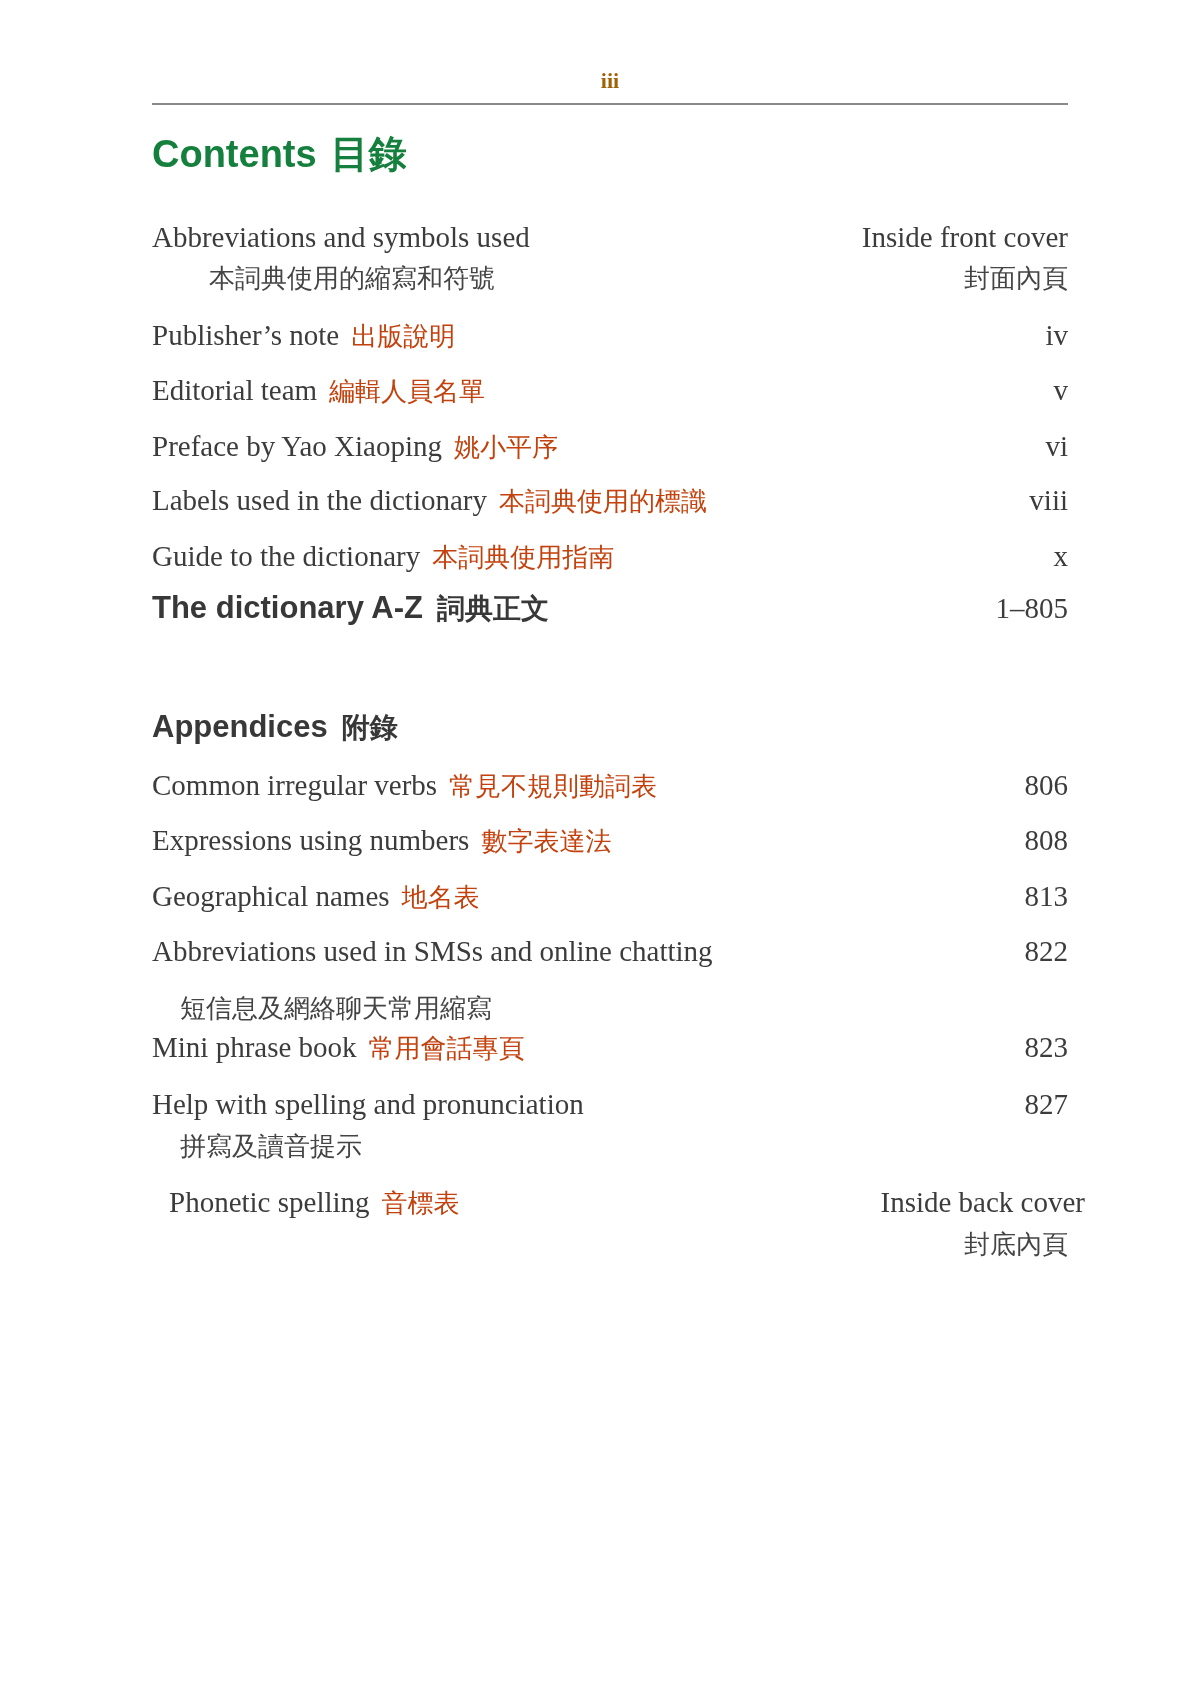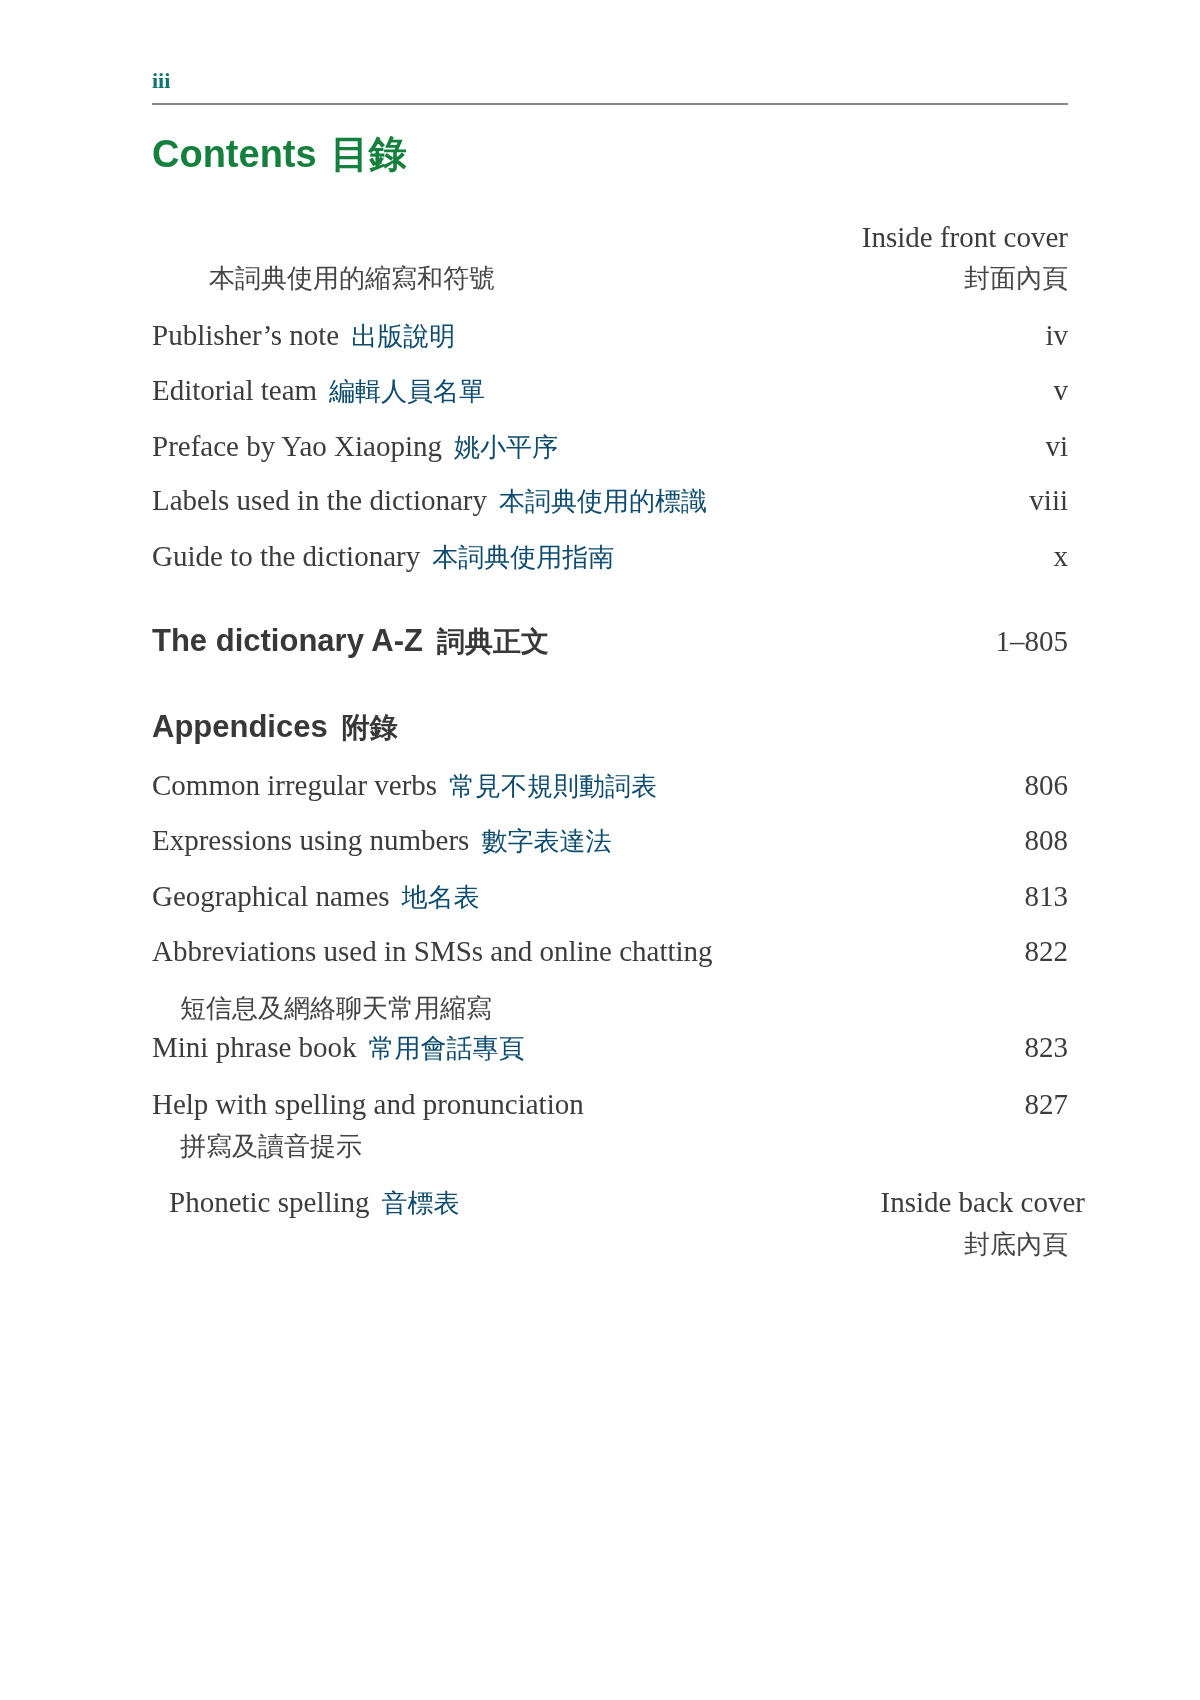--- a/index.html
+++ b/index.html
@@ -12,25 +12,26 @@
       height: 1700px;
       position: relative;
       overflow: hidden;
       color: #3a3a3a;
     }
     .page-number {
       position: absolute;
       left: 152px;
       width: 916px;
       top: 67px;
+      text-align: center;
       font-family: "Liberation Serif", "DejaVu Serif", serif;
       font-weight: bold;
       font-size: 22px;
       line-height: 28px;
-      color: #0f766e;
+      color: #a16207;
     }
     .header-rule {
       position: absolute;
       left: 152px;
       width: 916px;
       top: 103px;
       height: 2px;
       background: #8a8a8a;
     }
     .page-title {
@@ -57,21 +58,21 @@
       font-family: "Liberation Serif", "DejaVu Serif", serif;
       font-size: 29px;
       line-height: 34px;
       color: #3c3c3c;
     }
     .entry .en { }
     .entry .zh {
       font-family: "DejaVu Sans", "Liberation Sans", sans-serif;
       font-size: 26px;
       margin-left: 12px;
-      color: #0c4a6e;
+      color: #c2410c;
     }
     .entry .page {
       position: absolute;
       right: 0;
       top: 0;
       text-align: right;
     }
     .subline {
       position: absolute;
       font-family: "DejaVu Sans", "Liberation Sans", sans-serif;
@@ -109,20 +110,21 @@
 <body>
 
 <div class="page-number">iii</div>
 <div class="header-rule"></div>
 
 <div class="page-title">
   <span>Contents</span><span class="zh">目錄</span>
 </div>
 
 <div class="row entry" style="top:220px;">
+  <span class="en">Abbreviations and symbols used</span>
   <span class="page">Inside front cover</span>
 </div>
 <div class="subline left" style="top:261px;margin-left:29px;">本詞典使用的縮寫和符號</div>
 <div class="subline right" style="top:261px;">封面內頁</div>
 
 <div class="row entry" style="top:318px;">
   <span class="en">Publisher’s note</span><span class="zh">出版說明</span>
   <span class="page">iv</span>
 </div>
 
@@ -139,21 +141,21 @@
 <div class="row entry" style="top:483px;">
   <span class="en">Labels used in the dictionary</span><span class="zh">本詞典使用的標識</span>
   <span class="page">viii</span>
 </div>
 
 <div class="row entry" style="top:539px;">
   <span class="en">Guide to the dictionary</span><span class="zh">本詞典使用指南</span>
   <span class="page">x</span>
 </div>
 
-<div class="row section-heading" style="top:622px;">
+<div class="row section-heading" style="top:589px;">
   <span>The dictionary A-Z</span><span class="zh">詞典正文</span>
   <span class="page">1–805</span>
 </div>
 
 <div class="row section-heading" style="top:708px;">
   <span>Appendices</span><span class="zh">附錄</span>
 </div>
 
 <div class="row entry" style="top:768px;">
   <span class="en">Common irregular verbs</span><span class="zh">常見不規則動詞表</span>

